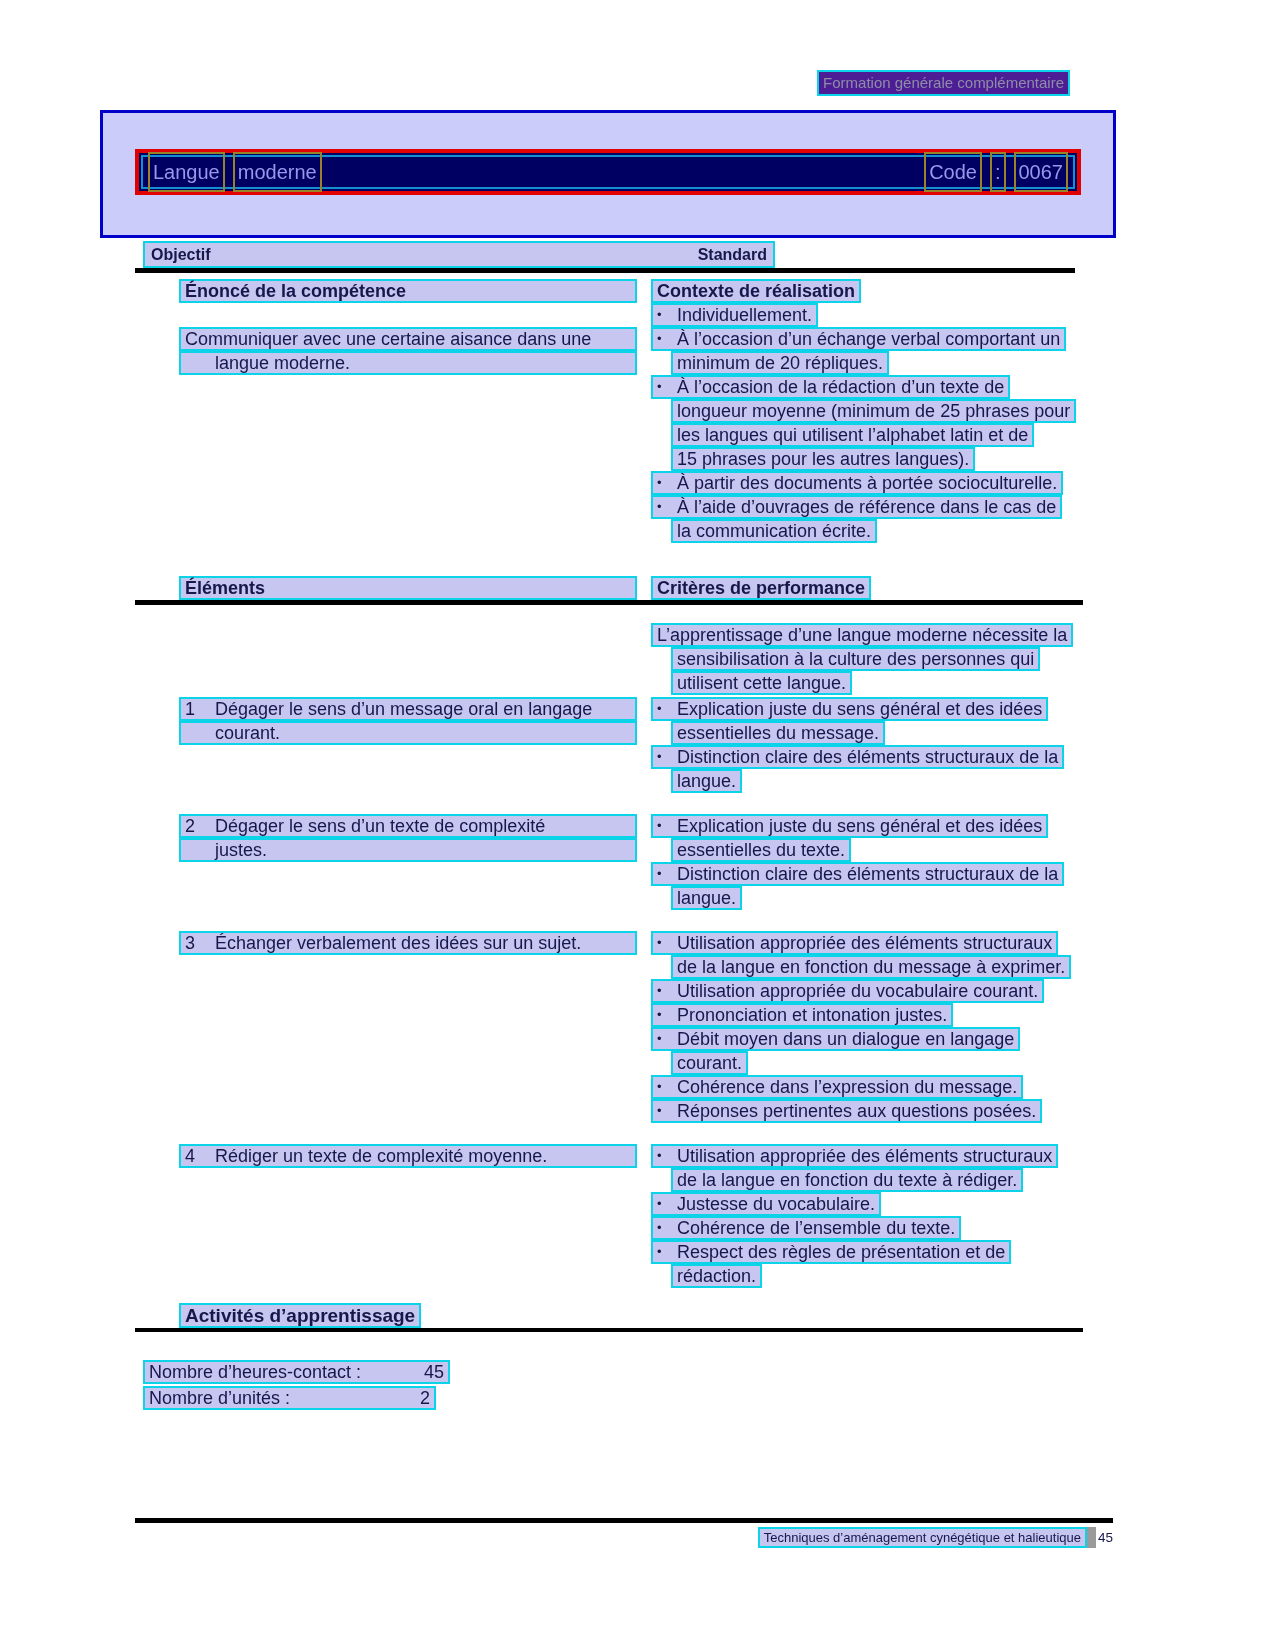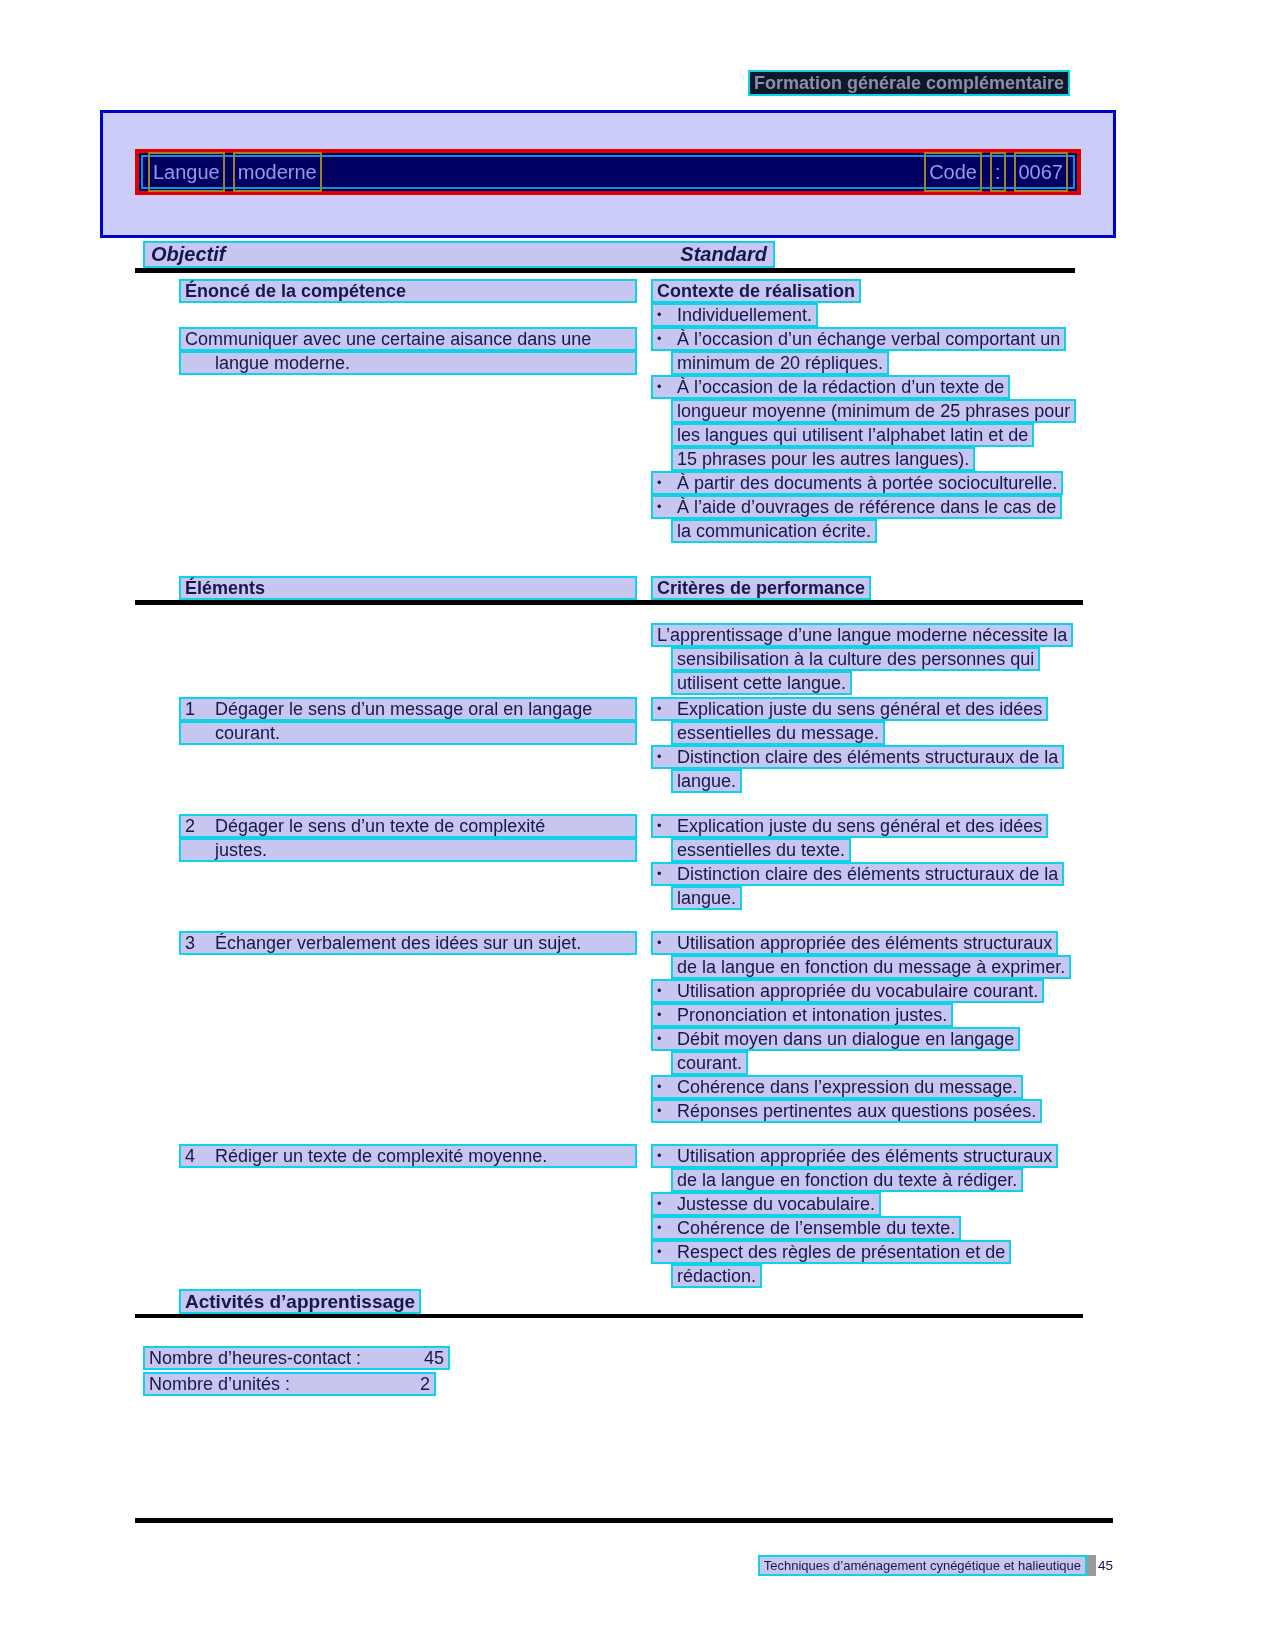--- a/index.html
+++ b/index.html
@@ -18,64 +18,64 @@
   .hdr{font-weight:bold;}
   .line{height:24px;line-height:0;padding-left:36px;}
   .spacer24{height:24px;}
   .ind{margin-left:20px;}
   .ind-block{padding-left:34px;}
   .num{display:inline-block;width:30px;}
   .bullet-dot{display:inline-block;width:20px;font-size:13px;vertical-align:2px;}
 
   
   #top-header{position:absolute;top:70px;right:205px;}
-  #top-header .hl{color:#8e8ea6;font-size:18px;line-height:22px;background:#0f172a;font-weight:bold;}
+  #top-header .hl{color:#8e8ea6;font-size:15px;line-height:22px;background:#4c1d95;}
 
   
   #course-panel{position:absolute;left:100px;top:110px;width:1016px;height:128px;
     background:#ccccfa;border:3px solid #0000c8;box-sizing:border-box;}
   #course-bar{position:absolute;left:32px;right:32px;top:36px;height:46px;
     background:#000063;border:4px solid #e10000;box-sizing:border-box;padding:2px;}
   #bar-linebox{height:100%;border:2px solid #148fd0;display:flex;justify-content:space-between;
     align-items:center;padding:0 5px;box-sizing:border-box;}
   .bar-words{display:flex;gap:8px;align-items:center;}
   .wbox{border:2px solid #988328;color:#9898ea;font-size:20px;line-height:22px;
     padding:7px 3px;white-space:nowrap;}
 
   
   #objstd-row{position:absolute;left:143px;top:241px;}
   .objstd-box{display:flex;justify-content:space-between;width:632px;box-sizing:border-box;
     background:#c6c6f0;border:2px solid #0cd4e8;padding:0 6px;}
-  .objstd-box span{font-weight:bold;font-style:italic;font-size:20px;line-height:23px;color:#17174b;}
+  .objstd-box span{font-weight:bold;font-size:16px;line-height:23px;color:#17174b;}
 
   .rule{background:#000000;}
   #rule1{position:absolute;left:135px;top:268px;width:940px;height:5px;}
 
   
   #content{position:absolute;left:143px;top:279px;width:936px;}
   .two-col{display:grid;grid-template-columns:472px 464px;}
   #headers2{margin-top:33px;}
   #rule2{margin-left:-8px;width:948px;height:5px;}
   #intro{margin-top:18px;margin-left:472px;}
   .el-row{margin-top:21px;}
   #elements-rows .el-row:first-child{margin-top:2px;}
 
   
-  #activities{margin-top:1px;}
+  #activities{margin-top:15px;}
   #activities .act-hdr{font-size:19px;line-height:21px;}
   #rule3{margin-left:-8px;width:948px;height:4px;margin-top:1px;}
   #activities-rows{margin-top:28px;}
   .act-line{height:26px;line-height:0;}
   .act-box{display:flex;justify-content:space-between;width:307px;}
   .act-line:nth-child(2) .act-box{width:293px;}
 
   
   #rule4{position:absolute;left:135px;top:1518px;width:978px;height:5px;}
   #footer-line{position:absolute;top:1527px;left:135px;width:978px;display:flex;
-    justify-content:flex-end;align-items:center;gap:0;margin-top:28px;}
+    justify-content:flex-end;align-items:center;gap:0;}
   #footer-line .hl{font-size:13px;line-height:15px;padding:1px 4px;}
   .footer-bar{width:9px;height:21px;background:#9a9a9a;}
   .footer-num{font-size:13.5px;color:#17174b;padding-left:2px;}
 </style>
 </head>
 <body>
 
 <div id="top-header">
   <span class="hl">Formation générale complémentaire</span>
 </div>

